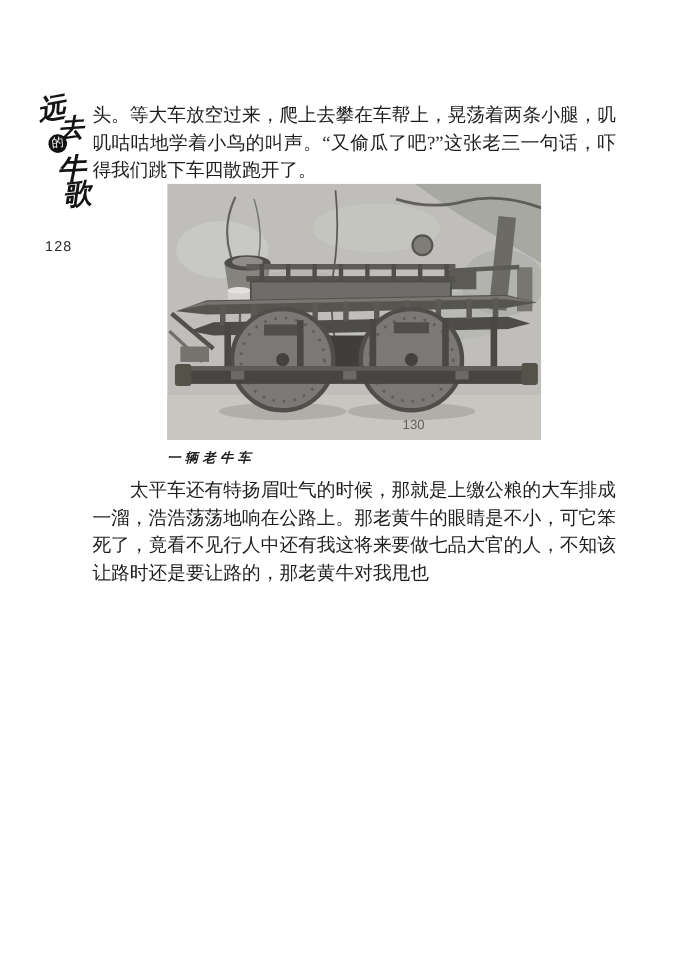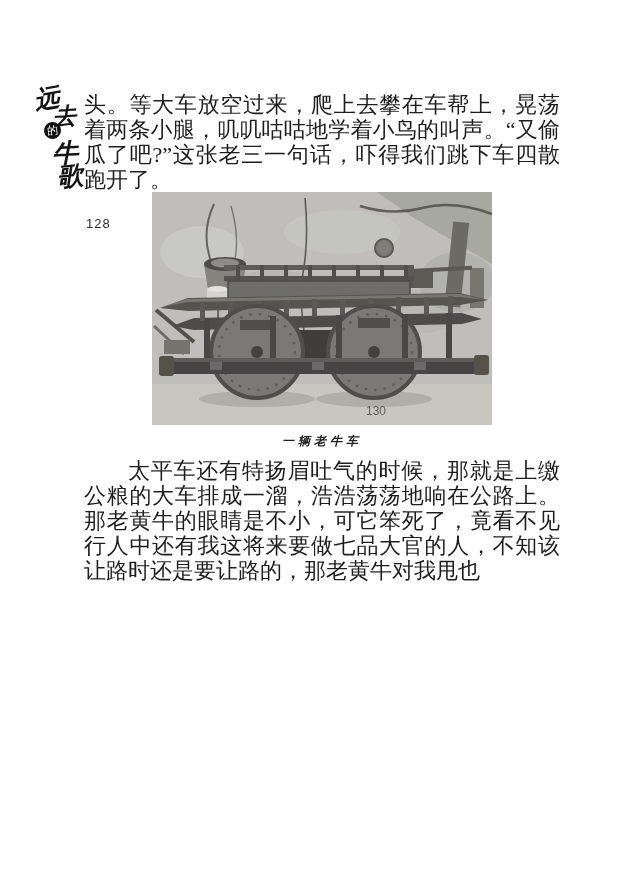--- a/index.html
+++ b/index.html
@@ -28,36 +28,35 @@
     background:#111;color:#fff;
     font-size:11px;line-height:17px;text-align:center;
     font-style:normal;font-weight:400;
     transform:rotate(-6deg);
   }
   .c3{left:52px;top:136px;font-size:26px;transform:rotate(-3deg);}
   .c4{left:57px;top:159px;font-size:26px;transform:rotate(-6deg);}
   .page-number{
     position:absolute;left:41px;top:216px;
     font-family:"Liberation Sans", sans-serif;
-    font-size:13px;letter-spacing:1px;color:#2b2b2b;margin-left:45px;
+    font-size:13px;letter-spacing:1px;color:#2b2b2b;
   }
   
   .text-col{position:absolute;left:84px;top:92px;width:476px;}
   p.para{
-    margin:0;font-size:22px;line-height:25px;
+    margin:0;font-size:17px;line-height:25px;
     text-align:justify;color:#1d1d1d;
     letter-spacing:0;
   }
   p.indent{text-indent:2em;}
   
   figure.photo-fig{margin:0 auto;width:340px;padding:0;}
   .photo-frame{width:340px;height:233px;line-height:0;}
   figcaption{
     margin-top:8px;margin-bottom:9px;
-    text-align:center;
     font-size:12px;font-style:italic;font-weight:700;
     letter-spacing:4px;color:#222;
     line-height:16px;
   }
 </style>
 </head>
 <body>
 
 <div class="page">
 

